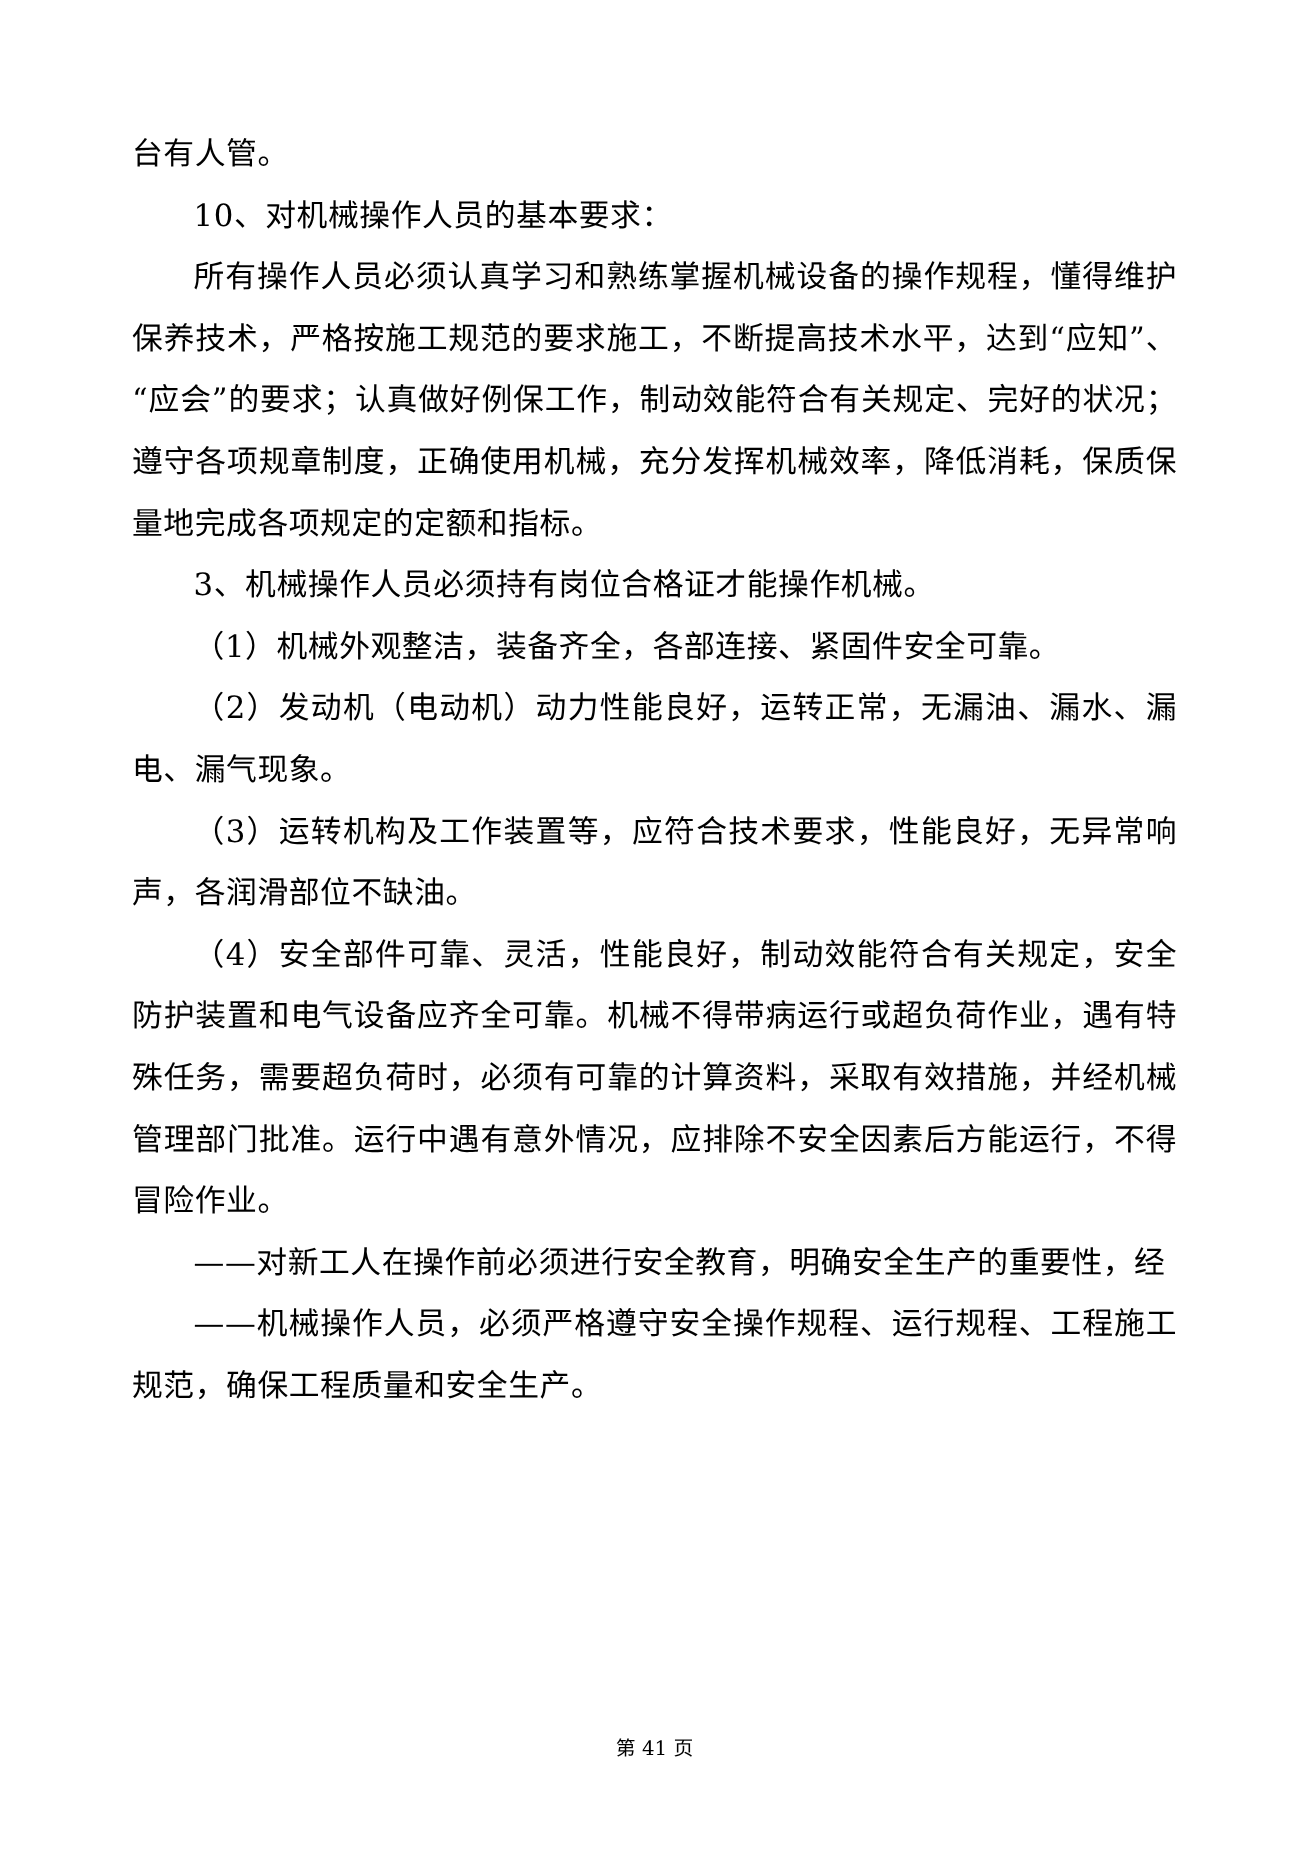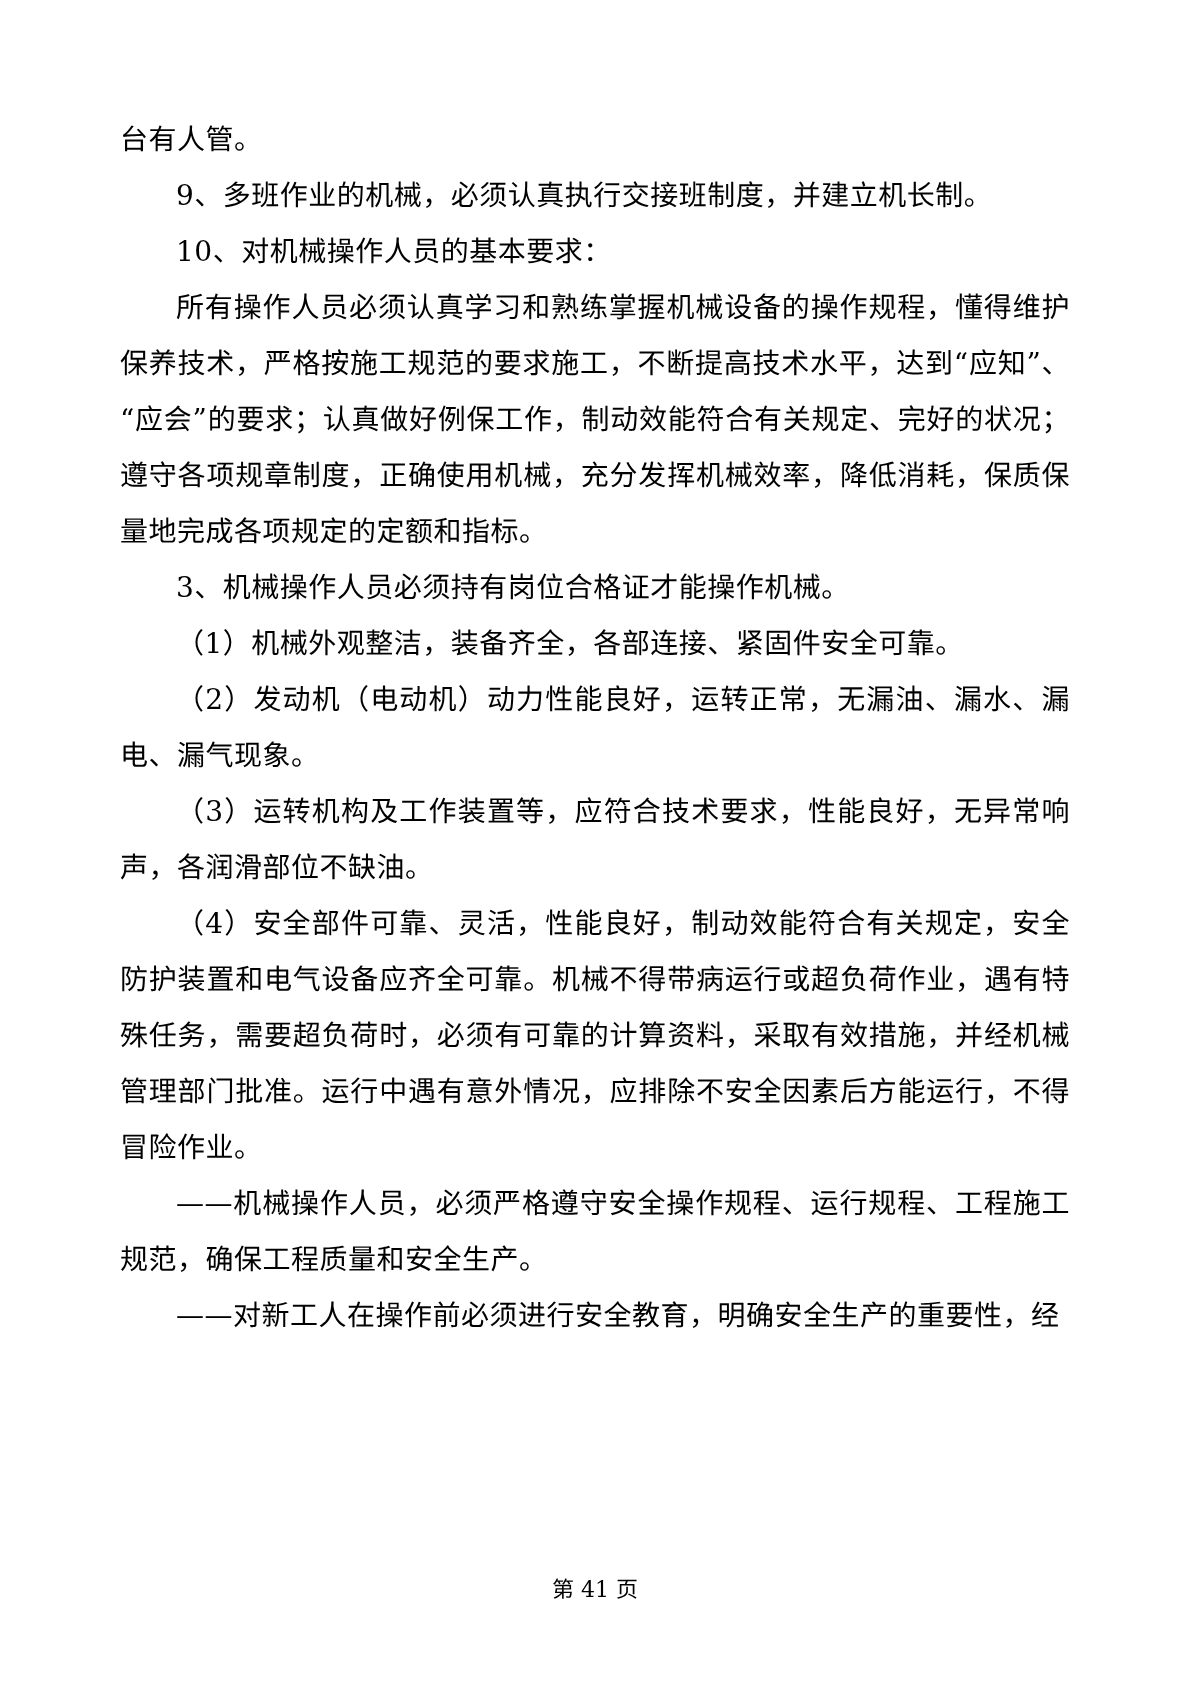--- a/index.html
+++ b/index.html
@@ -40,39 +40,38 @@
   }
   .content p.indent {
     text-indent: 2em;
   }
   .page-footer {
     position: absolute;
     left: 0;
     top: 1576px;
     width: 1190px;
     text-align: center;
-    font-size: 22px;
+    font-size: 18px;
     line-height: 28px;
     color: #000000;
   }
 </style>
 </head>
 <body>
 
 <div class="page">
 
   <div class="content">
     <p>台有人管。</p>
-    <p class="indent">9、多班作业的机械，必须认真执行交接班制度，并建立机长制。</p>
     <p class="indent">10、对机械操作人员的基本要求：</p>
     <p class="indent">所有操作人员必须认真学习和熟练掌握机械设备的操作规程，懂得维护保养技术，严格按施工规范的要求施工，不断提高技术水平，达到“应知”、“应会”的要求；认真做好例保工作，制动效能符合有关规定、完好的状况；遵守各项规章制度，正确使用机械，充分发挥机械效率，降低消耗，保质保量地完成各项规定的定额和指标。</p>
     <p class="indent">3、机械操作人员必须持有岗位合格证才能操作机械。</p>
     <p class="indent">（1）机械外观整洁，装备齐全，各部连接、紧固件安全可靠。</p>
     <p class="indent">（2）发动机（电动机）动力性能良好，运转正常，无漏油、漏水、漏电、漏气现象。</p>
     <p class="indent">（3）运转机构及工作装置等，应符合技术要求，性能良好，无异常响声，各润滑部位不缺油。</p>
     <p class="indent">（4）安全部件可靠、灵活，性能良好，制动效能符合有关规定，安全防护装置和电气设备应齐全可靠。机械不得带病运行或超负荷作业，遇有特殊任务，需要超负荷时，必须有可靠的计算资料，采取有效措施，并经机械管理部门批准。运行中遇有意外情况，应排除不安全因素后方能运行，不得冒险作业。</p>
+    <p class="indent">——对新工人在操作前必须进行安全教育，明确安全生产的重要性，经</p>
     <p class="indent">——机械操作人员，必须严格遵守安全操作规程、运行规程、工程施工规范，确保工程质量和安全生产。</p>
-    <p class="indent">——对新工人在操作前必须进行安全教育，明确安全生产的重要性，经</p>
   </div>
 
   <div class="page-footer">第 41 页</div>
 
 </div>
 
 </body></html>

